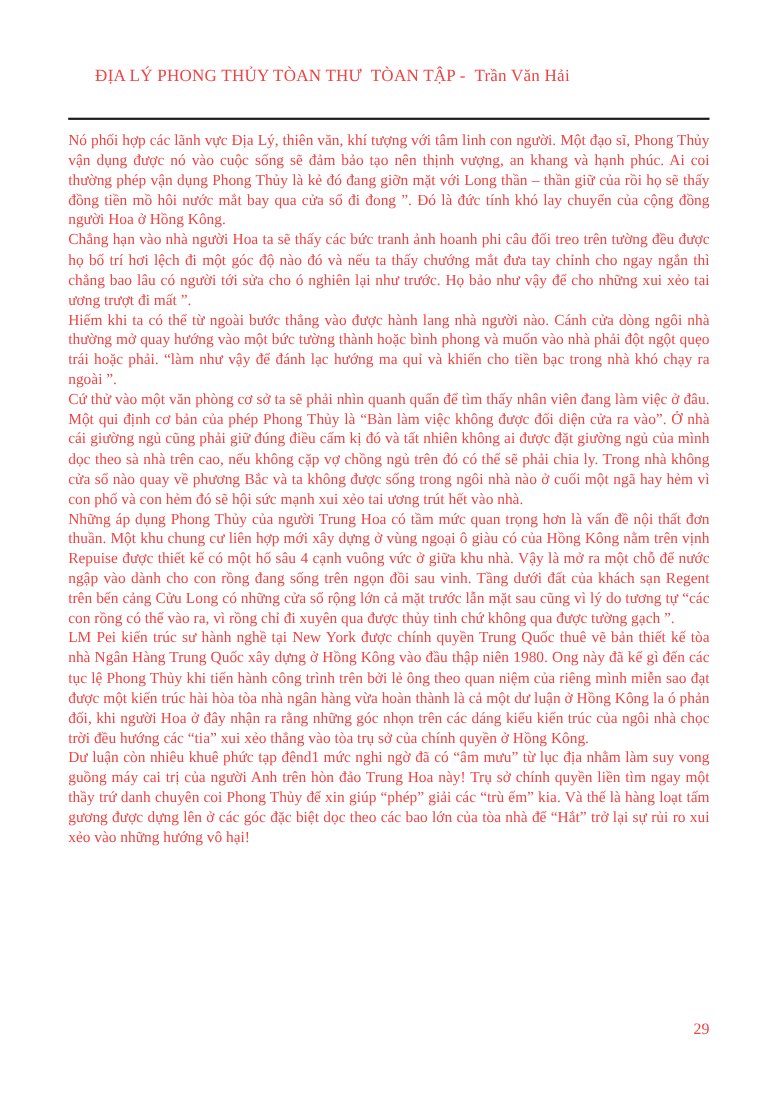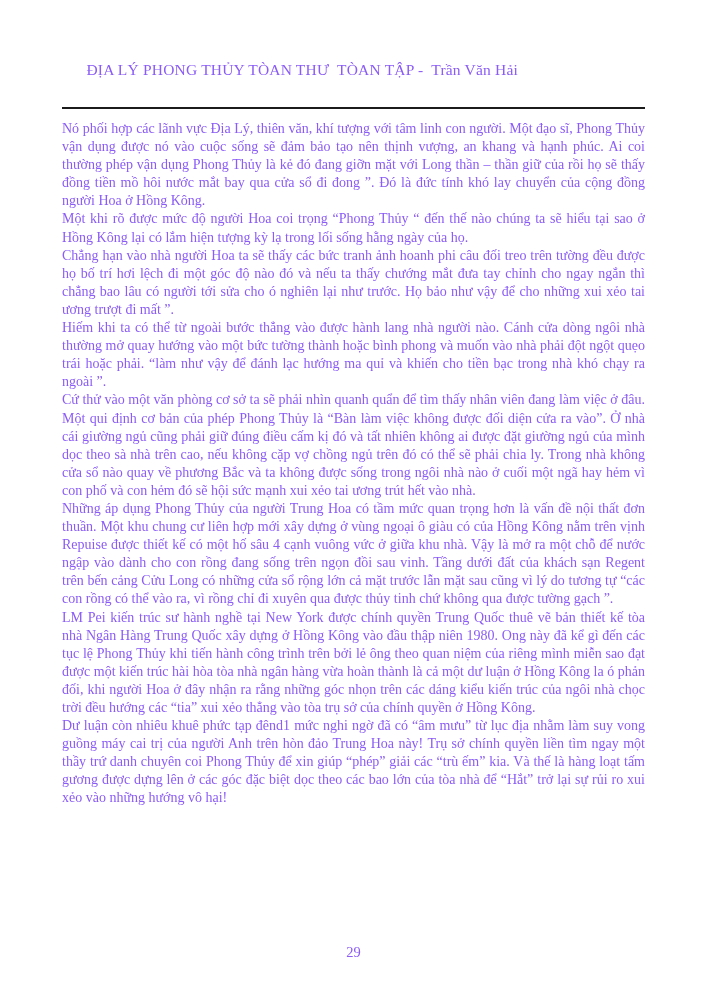--- a/index.html
+++ b/index.html
@@ -7,21 +7,21 @@
     padding: 0;
     background: #ffffff;
   }
   .page {
     position: relative;
     width: 702px;
     height: 994px;
     background: #ffffff;
     overflow: hidden;
     font-family: "Liberation Serif", "DejaVu Serif", serif;
-    color: #8b5cf6;
+    color: #ef4444;
     box-sizing: border-box;
     padding-left: 44px;
   }
   .content {
     position: absolute;
     left: 62px;
     top: 40px;
     width: 583px;
   }
   .header {
@@ -41,37 +41,35 @@
     font-size: 14px;
     line-height: 18.1px;
     text-align: justify;
     text-justify: inter-word;
   }
   .footer {
     position: absolute;
     left: 62px;
     width: 583px;
     top: 928px;
-    text-align: center;
+    text-align: right;
     font-size: 14.5px;
-    margin-top: 16px;
   }
 </style>
 </head>
 <body>
 
 <div class="page">
   <div class="content">
     <div class="header">
       <span>ĐỊA LÝ PHONG THỦY TÒAN THƯ  TÒAN TẬP -  Trần Văn Hải</span>
     </div>
     <div class="divider"></div>
     <div class="body">
       <p>Nó phối hợp các lãnh vực Địa Lý, thiên văn, khí tượng với tâm linh con người. Một đạo sĩ, Phong Thủy vận dụng được nó vào cuộc sống sẽ đảm bảo tạo nên thịnh vượng, an khang và hạnh phúc. Ai coi thường phép vận dụng Phong Thủy là kẻ đó đang giỡn  mặt với Long thần – thần giữ của rồi họ sẽ thấy đồng tiền mồ hôi nước mắt bay qua cửa sổ đi đong ”. Đó là đức tính khó lay chuyển của cộng đồng người Hoa ở Hồng Kông.</p>
-      <p>Một khi rõ được mức độ người Hoa coi trọng “Phong Thủy “ đến thế nào chúng ta sẽ hiểu tại sao ở Hồng Kông lại có lắm hiện tượng kỳ lạ trong lối sống hằng ngày của họ.</p>
       <p>Chẳng hạn vào nhà người Hoa ta sẽ thấy các bức tranh ảnh hoanh phi câu đối treo trên tường đều được họ bố trí hơi lệch đi một góc độ nào đó và nếu ta thấy chướng mắt đưa tay chỉnh cho ngay ngắn thì chẳng bao lâu có người tới sửa cho ó nghiên lại như trước. Họ bảo như vậy để cho những xui xẻo tai ương trượt đi mất ”.</p>
       <p>Hiếm khi ta có thể từ ngoài bước thẳng vào được hành lang nhà người nào. Cánh cửa dòng ngôi nhà thường mở quay hướng vào một bức tường thành hoặc bình phong và muốn vào nhà phải đột ngột quẹo trái hoặc phải. “làm như vậy để đánh lạc hướng ma quỉ và khiến cho tiền bạc trong nhà khó chạy ra ngoài ”.</p>
       <p>Cứ thử vào một văn phòng cơ sở ta sẽ phải nhìn quanh quẩn để tìm thấy nhân viên đang làm việc ở đâu. Một qui định cơ bản của phép Phong Thủy là “Bàn làm việc không được đối diện cửa ra vào”. Ở nhà cái giường ngủ cũng phải giữ đúng điều cấm kị đó và tất nhiên không ai được đặt giường ngủ của mình dọc theo sà nhà trên cao, nếu không cặp vợ chồng ngủ trên đó có thể sẽ phải chia ly. Trong nhà không cửa sổ nào quay về phương Bắc và ta không được sống trong ngôi nhà nào ở cuối một ngã hay hẻm vì con phố và con hẻm đó sẽ hội sức mạnh xui xẻo tai ương trút hết vào nhà.</p>
       <p>Những áp dụng Phong Thủy của người Trung Hoa có tầm mức quan trọng hơn là vấn đề nội thất đơn thuần. Một khu chung cư liên hợp mới xây dựng ở vùng ngoại ô giàu có của Hồng Kông nằm trên vịnh Repuise được thiết kế có một hố sâu 4 cạnh vuông vức ở giữa khu nhà. Vậy là mở ra một chỗ để nước ngập vào dành cho con rồng đang sống trên ngọn đồi sau vinh. Tầng dưới đất của khách sạn Regent trên bến cảng Cửu Long có những cửa sổ rộng lớn cả mặt trước lẫn mặt sau cũng vì lý do tương tự “các con rồng có thể vào ra, vì rồng chỉ đi xuyên qua được thủy tinh chứ không qua được tường gạch ”.</p>
       <p>LM Pei kiến trúc sư hành nghề tại New York được chính quyền Trung Quốc thuê vẽ bản thiết kế tòa nhà Ngân Hàng Trung Quốc xây dựng ở Hồng Kông vào đầu thập niên 1980. Ong này đã kể gì đến các tục lệ Phong Thủy khi tiến hành công trình trên bởi lẻ ông theo quan niệm của riêng mình miễn sao đạt được một kiến trúc hài hòa tòa nhà ngân hàng vừa hoàn thành là cả một dư  luận ở Hồng Kông la ó phản đối, khi người Hoa ở đây nhận ra rằng những góc nhọn trên các dáng kiểu kiến trúc của ngôi nhà chọc trời đều hướng các “tia” xui xẻo thẳng vào tòa trụ sở của chính quyền ở Hồng Kông.</p>
       <p> Dư luận còn nhiêu khuê phức tạp đênd1 mức nghi ngờ đã có “âm mưu” từ lục địa nhằm làm suy vong guồng máy cai trị của người Anh trên hòn đảo Trung Hoa này! Trụ sở chính quyền liền tìm ngay một thầy trứ danh chuyên coi Phong Thủy để xin giúp “phép” giải các “trù ếm” kia. Và thế là hàng loạt tấm gương được dựng lên ở các góc đặc biệt dọc theo các bao lớn của tòa nhà để “Hắt” trở lại sự rủi ro xui xẻo vào những hướng vô hại!</p>
     </div>
   </div>
   <div class="footer">
     <span>29</span>

